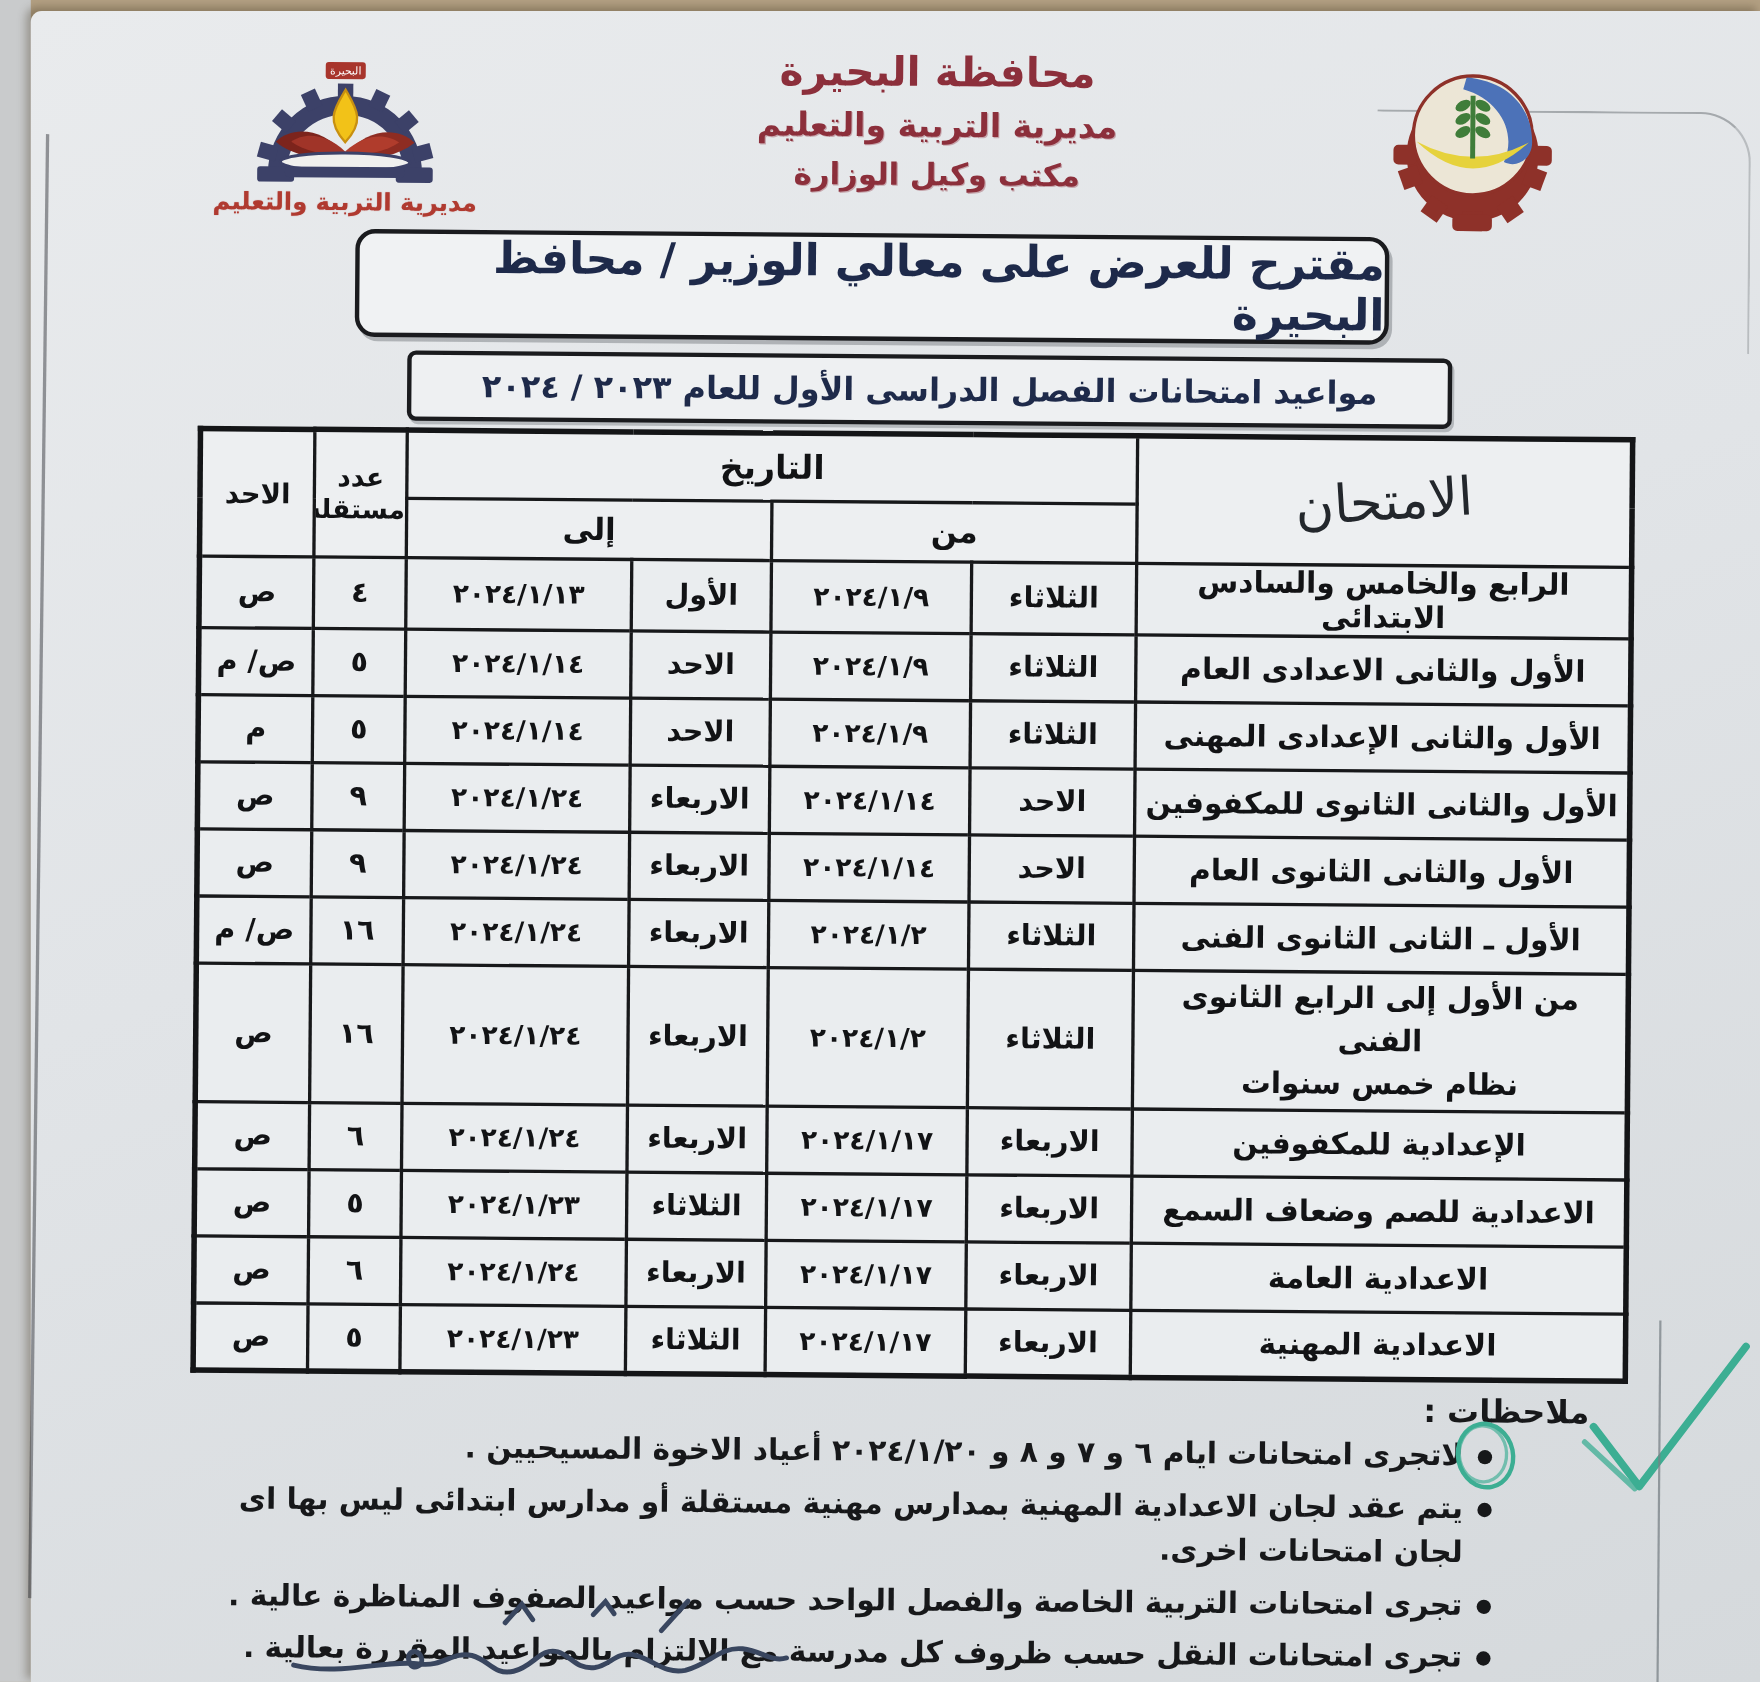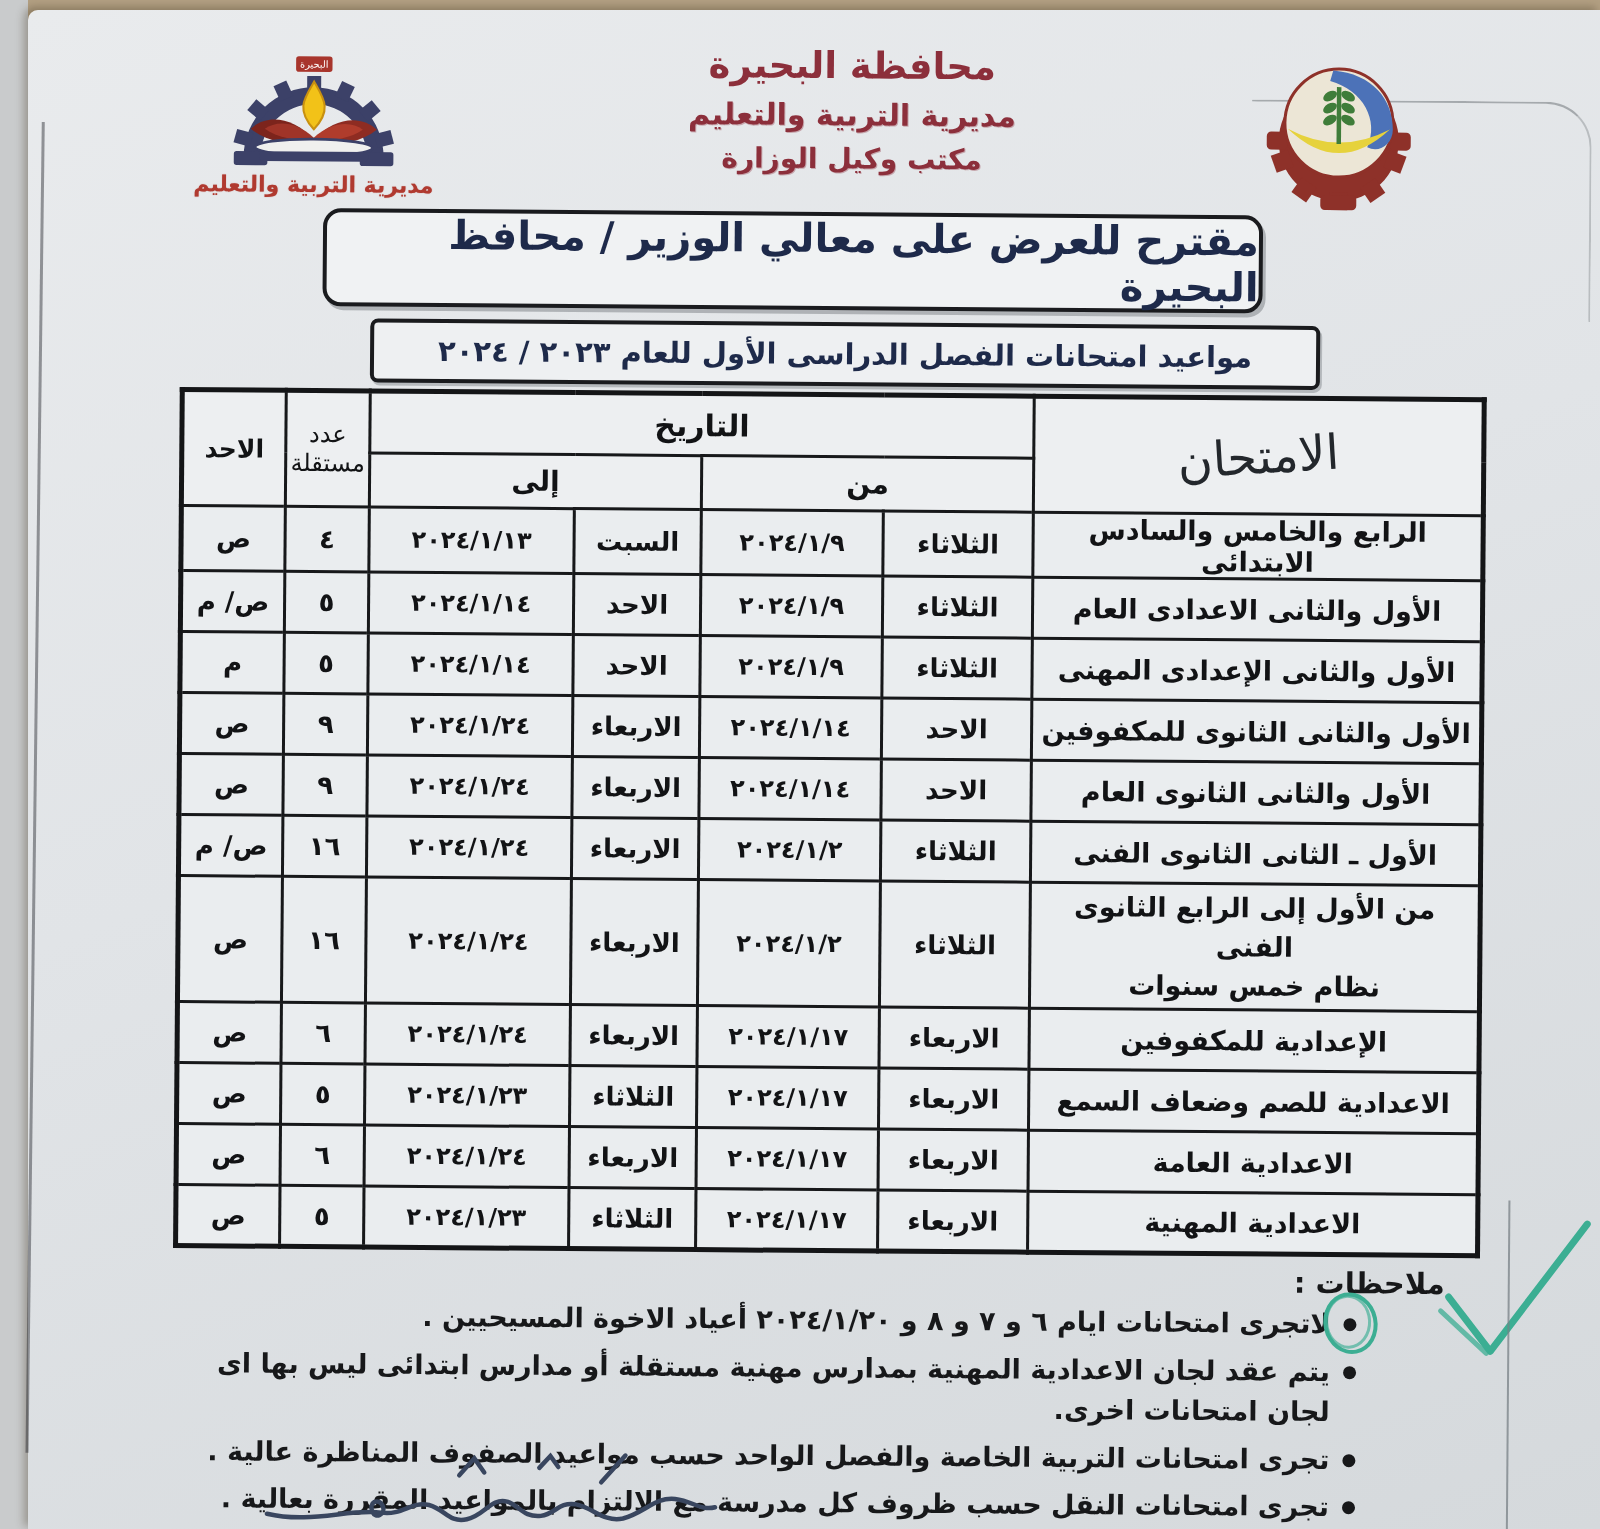--- a/index.html
+++ b/index.html
@@ -49,21 +49,21 @@
     border-collapse:collapse; table-layout:fixed; border:5px solid #141517; }
   .sched th, .sched td { border:3px solid #17181a; text-align:center; vertical-align:middle;
     color:#121315; background:#eaedef; overflow:hidden; }
   .sched th { background:#edeff1; }
   tr.hA { height:62px; } tr.hB { height:54px; }
   tr.r { height:61px; } tr.tall { height:126px; }
   .h-exam .exam-script { display:inline-block; font-size:48px; font-weight:400; color:#23272c;
     transform:rotate(-4deg); }
   .h-date { font-size:30px; font-weight:bold; }
   .h-fromto { font-size:28px; font-weight:bold; }
-  .h-days div { font-size:24px; font-weight:normal; line-height:1.2; }
+  .h-days div { font-size:24px; font-weight:bold; line-height:1.2; }
   .h-period { font-size:25px; font-weight:bold; }
   td.c-exam { font-size:27px; font-weight:bold; }
   td.c-exam div { line-height:1.45; }
   td.c-day { font-size:26px; font-weight:bold; }
   td.c-date { font-size:24px; font-weight:bold; }
   td.c-num { font-size:26px; font-weight:bold; }
   td.c-period { font-size:26px; font-weight:bold; }
 
   
   .notes { position:absolute; left:180px; right:130px; top:1252px; direction:rtl; color:#17181a; }
@@ -186,21 +186,21 @@
       </tr>
       <tr class="hB">
         <th class="h-fromto" colspan="2">من</th>
         <th class="h-fromto" colspan="2">إلى</th>
       </tr>
 
       <tr class="r">
         <td class="c-exam">الرابع والخامس والسادس الابتدائى</td>
         <td class="c-day">الثلاثاء</td>
         <td class="c-date">٢٠٢٤/١/٩</td>
-        <td class="c-day">السبت</td>
+        <td class="c-day">الأول</td>
         <td class="c-date">٢٠٢٤/١/١٣</td>
         <td class="c-num">٤</td>
         <td class="c-period">ص</td>
       </tr>
       <tr class="r">
         <td class="c-exam">الأول والثانى الاعدادى العام</td>
         <td class="c-day">الثلاثاء</td>
         <td class="c-date">٢٠٢٤/١/٩</td>
         <td class="c-day">الاحد</td>
         <td class="c-date">٢٠٢٤/١/١٤</td>

